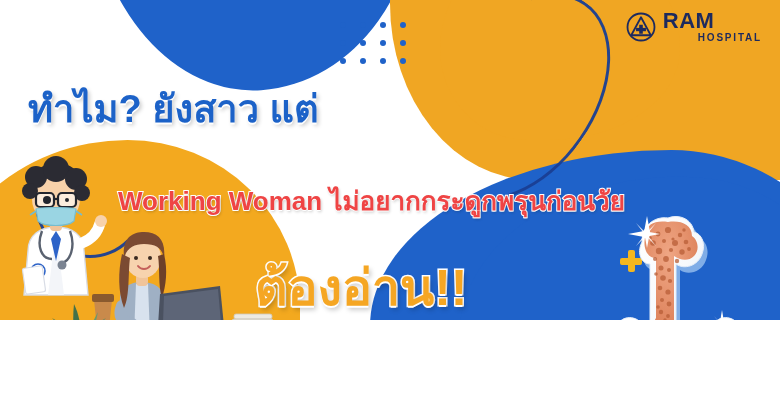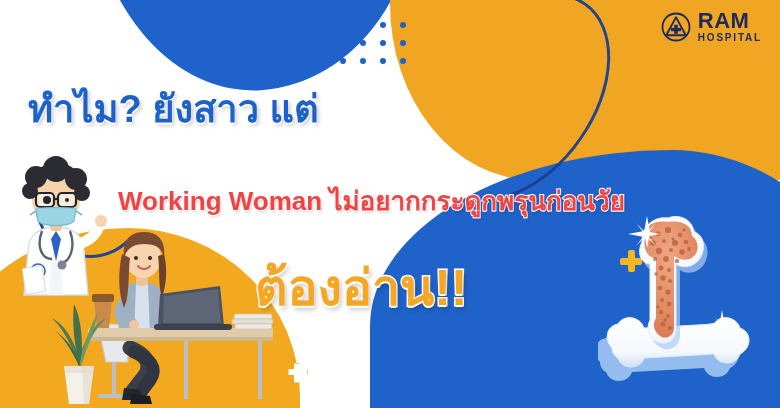--- a/index.html
+++ b/index.html
@@ -3,21 +3,21 @@
 <meta charset="utf-8">
 <title>RAM Hospital Osteoporosis Banner</title>
 <style>
   * { margin:0; padding:0; box-sizing:border-box; }
   html,body {
     width:780px; height:408px; overflow:hidden;
     font-family:"Liberation Sans", sans-serif;
     background:#ffffff;
   }
   #banner {
-    position:relative; width:780px; height:408px;
+    position:relative; width:780px; height:320px;
     background:#ffffff; overflow:hidden;
   }
 
   
   .shape { position:absolute; pointer-events:none; }
 
   .blob-blue-top {
     left:95px; top:-150px; width:330px; height:240px;
     background:#1f62c9;
     border-radius:0 0 60% 55% / 0 0 100% 100%;
@@ -98,21 +98,21 @@
     display:flex; align-items:center; gap:7px;
   }
   .logo-mark { width:30px; height:30px; }
   .logo-text { line-height:1; }
   .logo-name {
     font-size:22px; font-weight:bold; color:#1d2a5e;
     letter-spacing:.5px; display:block;
   }
   .logo-sub {
     font-size:10px; font-weight:bold; color:#1d2a5e;
-    letter-spacing:1.8px; display:block; text-align:right; margin-top:1px;
+    letter-spacing:1.8px; display:block; text-align:right; margin-top:1px;margin-left:35px;
   }
 
   
   .headline {
     position:absolute; left:28px; top:78px; width:700px;
     display:flex; align-items:baseline; white-space:nowrap;text-align:right;
   }
   .hl-blue {
     font-size:38px; font-weight:bold; color:#1c62c8;
     text-shadow:0 2px 0 #fff, 2px 3px 4px rgba(0,0,0,.22);

